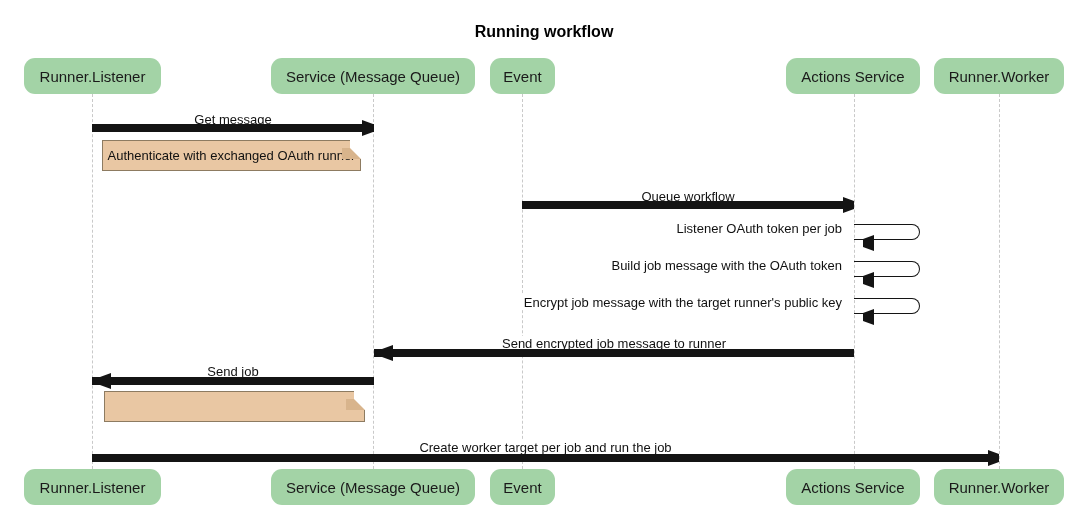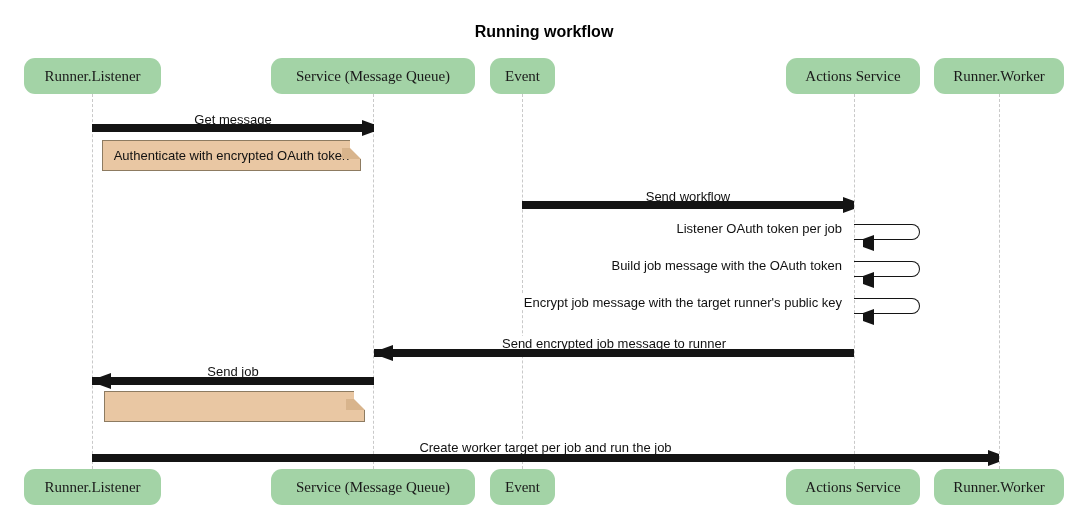--- a/index.html
+++ b/index.html
@@ -41,21 +41,20 @@
     position: absolute;
     height: 36px;
     background: var(--actor-fill);
     border-radius: 11px;
     display: flex;
     align-items: center;
     justify-content: center;
     font-size: 15px;
     color: #1a1a1a;
     white-space: nowrap;
-    font-family: Liberation Serif, serif;
   }
   .msg-label {
     position: absolute;
     display: flex;
     justify-content: center;
     font-size: 13px;
     line-height: 15px;
     white-space: nowrap;
   }
   .msg-label > span { background: var(--background); padding: 0 3px; }
@@ -118,26 +117,26 @@
   <div class="actor" style="left:778px;top:50px;width:134px">Actions Service</div>
   <div class="actor" style="left:926px;top:50px;width:130px">Runner.Worker</div>
 
   <div class="msg-label" style="left:84px;top:100px;width:282px">
       <span>Get message</span>
     </div>
   <div class="msg-line" style="left:84px;top:116px;width:282px"></div>
   <div class="head right" style="left:354px;top:112px"></div>
 
   <div class="note" style="left:94px;top:132px;width:259px;height:31px">
-    <span>Authenticate with encrypted OAuth token</span>
+    <span>Authenticate with exchanged OAuth runner</span>
     <span class="fold"></span>
   </div>
 
   <div class="msg-label" style="left:514px;top:177px;width:332px">
-      <span>Send workflow</span>
+      <span>Queue workflow</span>
     </div>
   <div class="msg-line" style="left:514px;top:193px;width:332px"></div>
   <div class="head right" style="left:835px;top:189px"></div>
 
   <div class="msg-label right" style="left:321px;top:209px;width:520px">
       <span>Listener OAuth token per job</span>
     </div>
   <div class="selfloop" style="left:846px;top:216px"></div>
   <div class="head left" style="left:847px;top:227px"></div>
 

